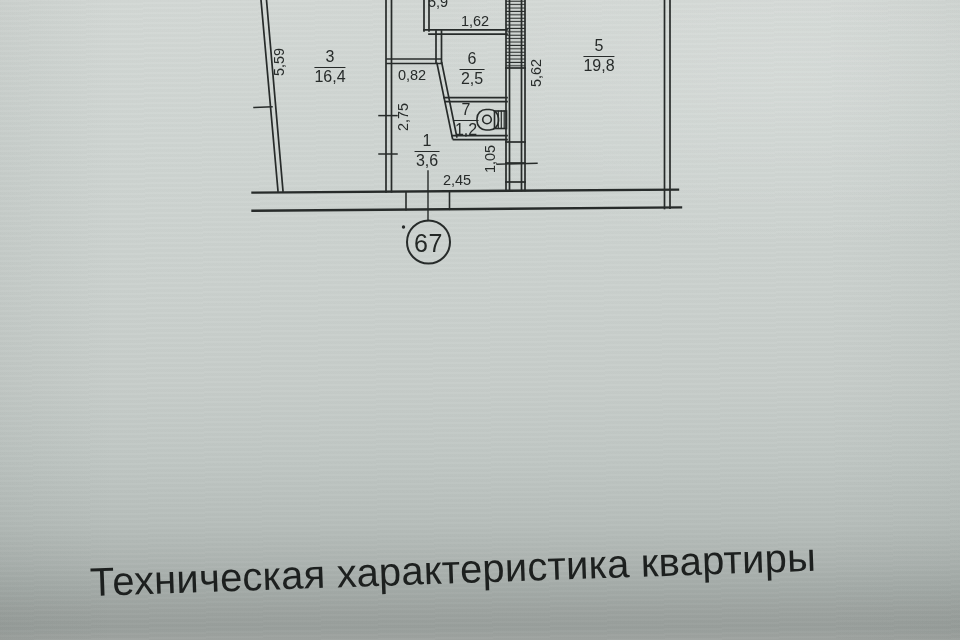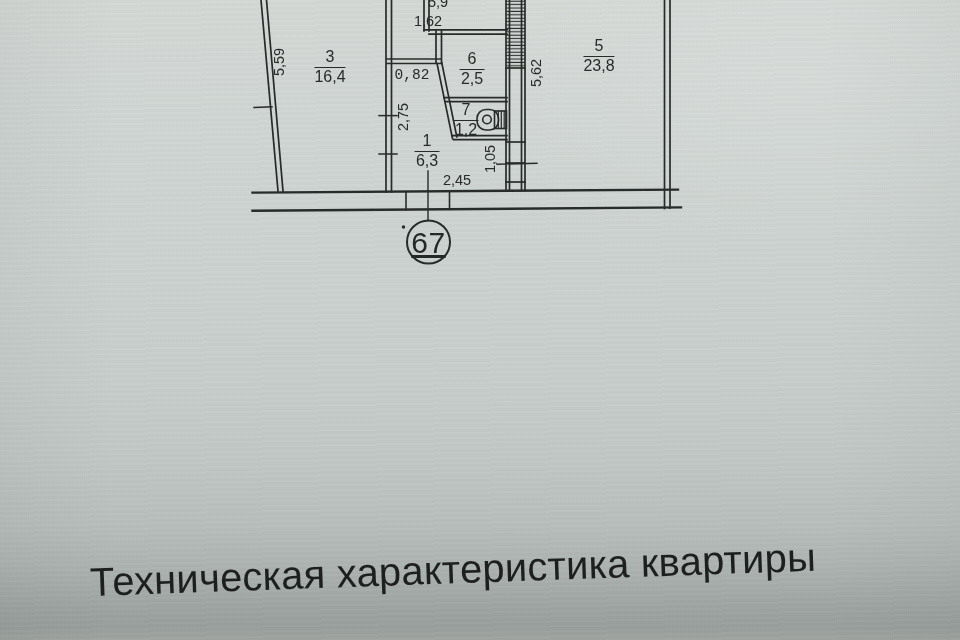--- a/index.html
+++ b/index.html
@@ -28,21 +28,21 @@
   }
   .lbl.rot{transform:translate(-50%,-50%) rotate(-90deg);}
   .room{
     position:absolute;transform:translateX(-50%);text-align:center;
     color:#272b2a;font-size:16px;line-height:16.5px;
   }
   .room .num{display:block;border-bottom:1.6px solid #272b2a;padding:0 8px 1px 8px;}
   .room .area{display:block;padding-top:1.5px;}
   .apt{
     position:absolute;left:428.5px;top:242.5px;transform:translate(-50%,-50%);
-    color:#24 28 26;color:#242826;font-size:30px;letter-spacing:0.5px;text-decoration:underline;
+    color:#24 28 26;color:#242826;font-size:25px;letter-spacing:0.5px;
   }
   .title{
     position:absolute;left:90px;top:560px;color:#1d201f;
     font-size:40px;letter-spacing:0.2px;white-space:nowrap;
     transform:rotate(-2deg);transform-origin:0 50%;
   }
 </style>
 </head>
 <body>
 
@@ -126,47 +126,47 @@
           <circle cx="487" cy="119.5" r="4.3"></circle>
           <rect x="494.5" y="111" width="12" height="17.5"></rect>
           <path d="M498.3,111 L498.3,128.5" stroke-width="1.2"></path>
           <path d="M501.3,111 L501.3,128.5" stroke-width="1.2"></path>
           <path d="M504.2,111 L504.2,128.5" stroke-width="1.2"></path>
         </g>
       </g>
     </svg>
 
     <span class="lbl" style="left:438px;top:2px;">5,9</span>
-    <span class="lbl" style="left:428px;top:21px;">1,62</span>
+    <span class="lbl" style="left:475px;top:21px;">1,62</span>
     <span class="lbl rot" style="left:279px;top:62px;">5,59</span>
-    <span class="lbl" style="left:412px;top:74.5px;font-family:Liberation Mono, monospace;">0,82</span>
+    <span class="lbl" style="left:412px;top:74.5px;">0,82</span>
     <span class="lbl rot" style="left:536px;top:73px;">5,62</span>
     <span class="lbl rot" style="left:403px;top:117px;">2,75</span>
     <span class="lbl rot" style="left:490px;top:159px;">1,05</span>
     <span class="lbl" style="left:457px;top:180px;">2,45</span>
 
     <div class="room" style="left:330px;top:49px;">
       <span class="num">3</span>
       <span class="area">16,4</span>
     </div>
     <div class="room" style="left:472px;top:51px;">
       <span class="num">6</span>
       <span class="area">2,5</span>
     </div>
     <div class="room" style="left:466px;top:102px;">
       <span class="num">7</span>
       <span class="area">1,2</span>
     </div>
     <div class="room" style="left:427px;top:133px;">
       <span class="num">1</span>
-      <span class="area">6,3</span>
+      <span class="area">3,6</span>
     </div>
     <div class="room" style="left:599px;top:38px;">
       <span class="num">5</span>
-      <span class="area">23,8</span>
+      <span class="area">19,8</span>
     </div>
 
     <span class="apt">67</span>
   </div>
 
   <div class="title">Техническая характеристика квартиры</div>
 
 </div>
 
 </body></html>

